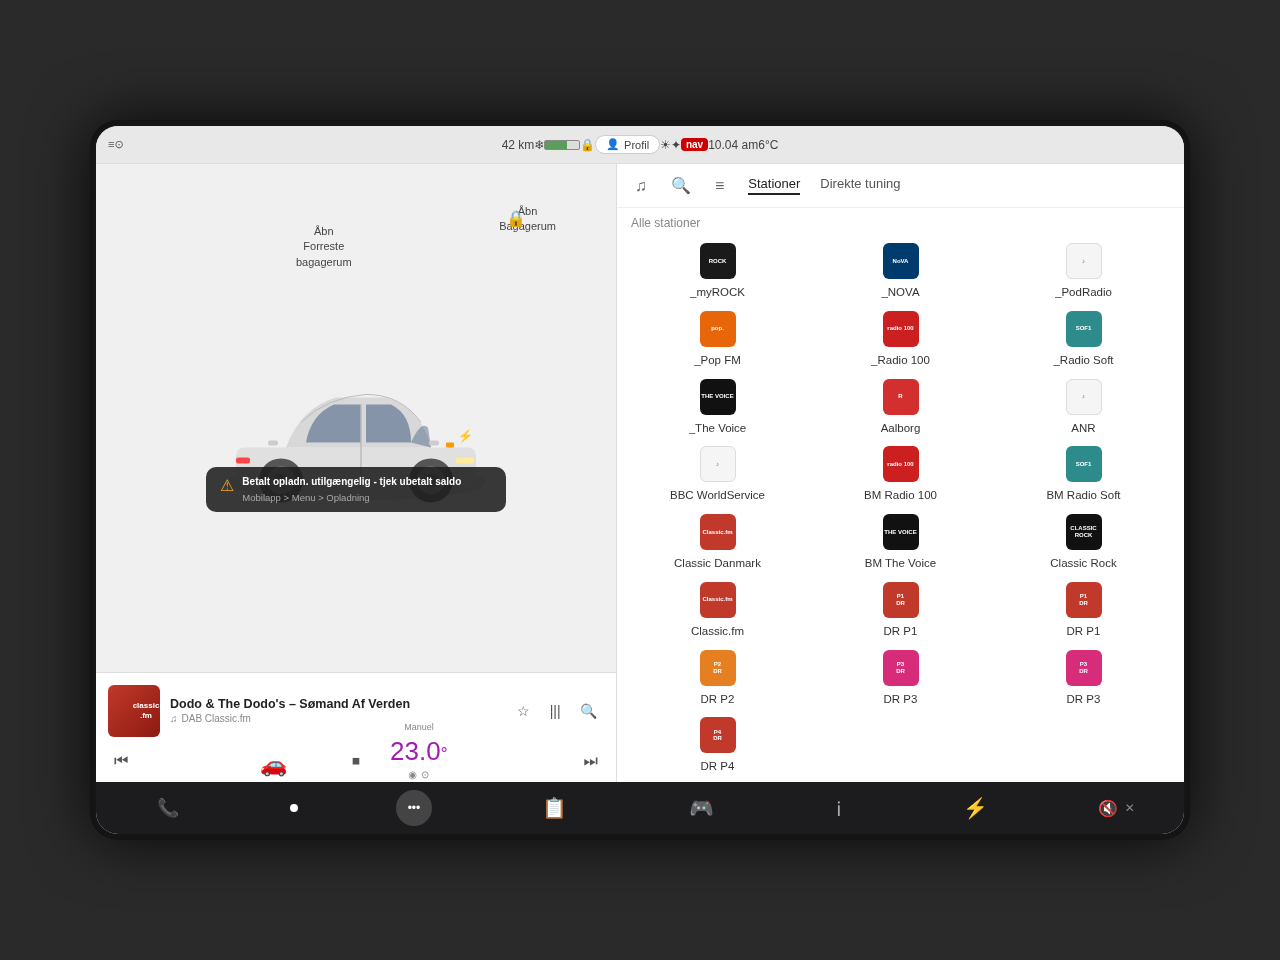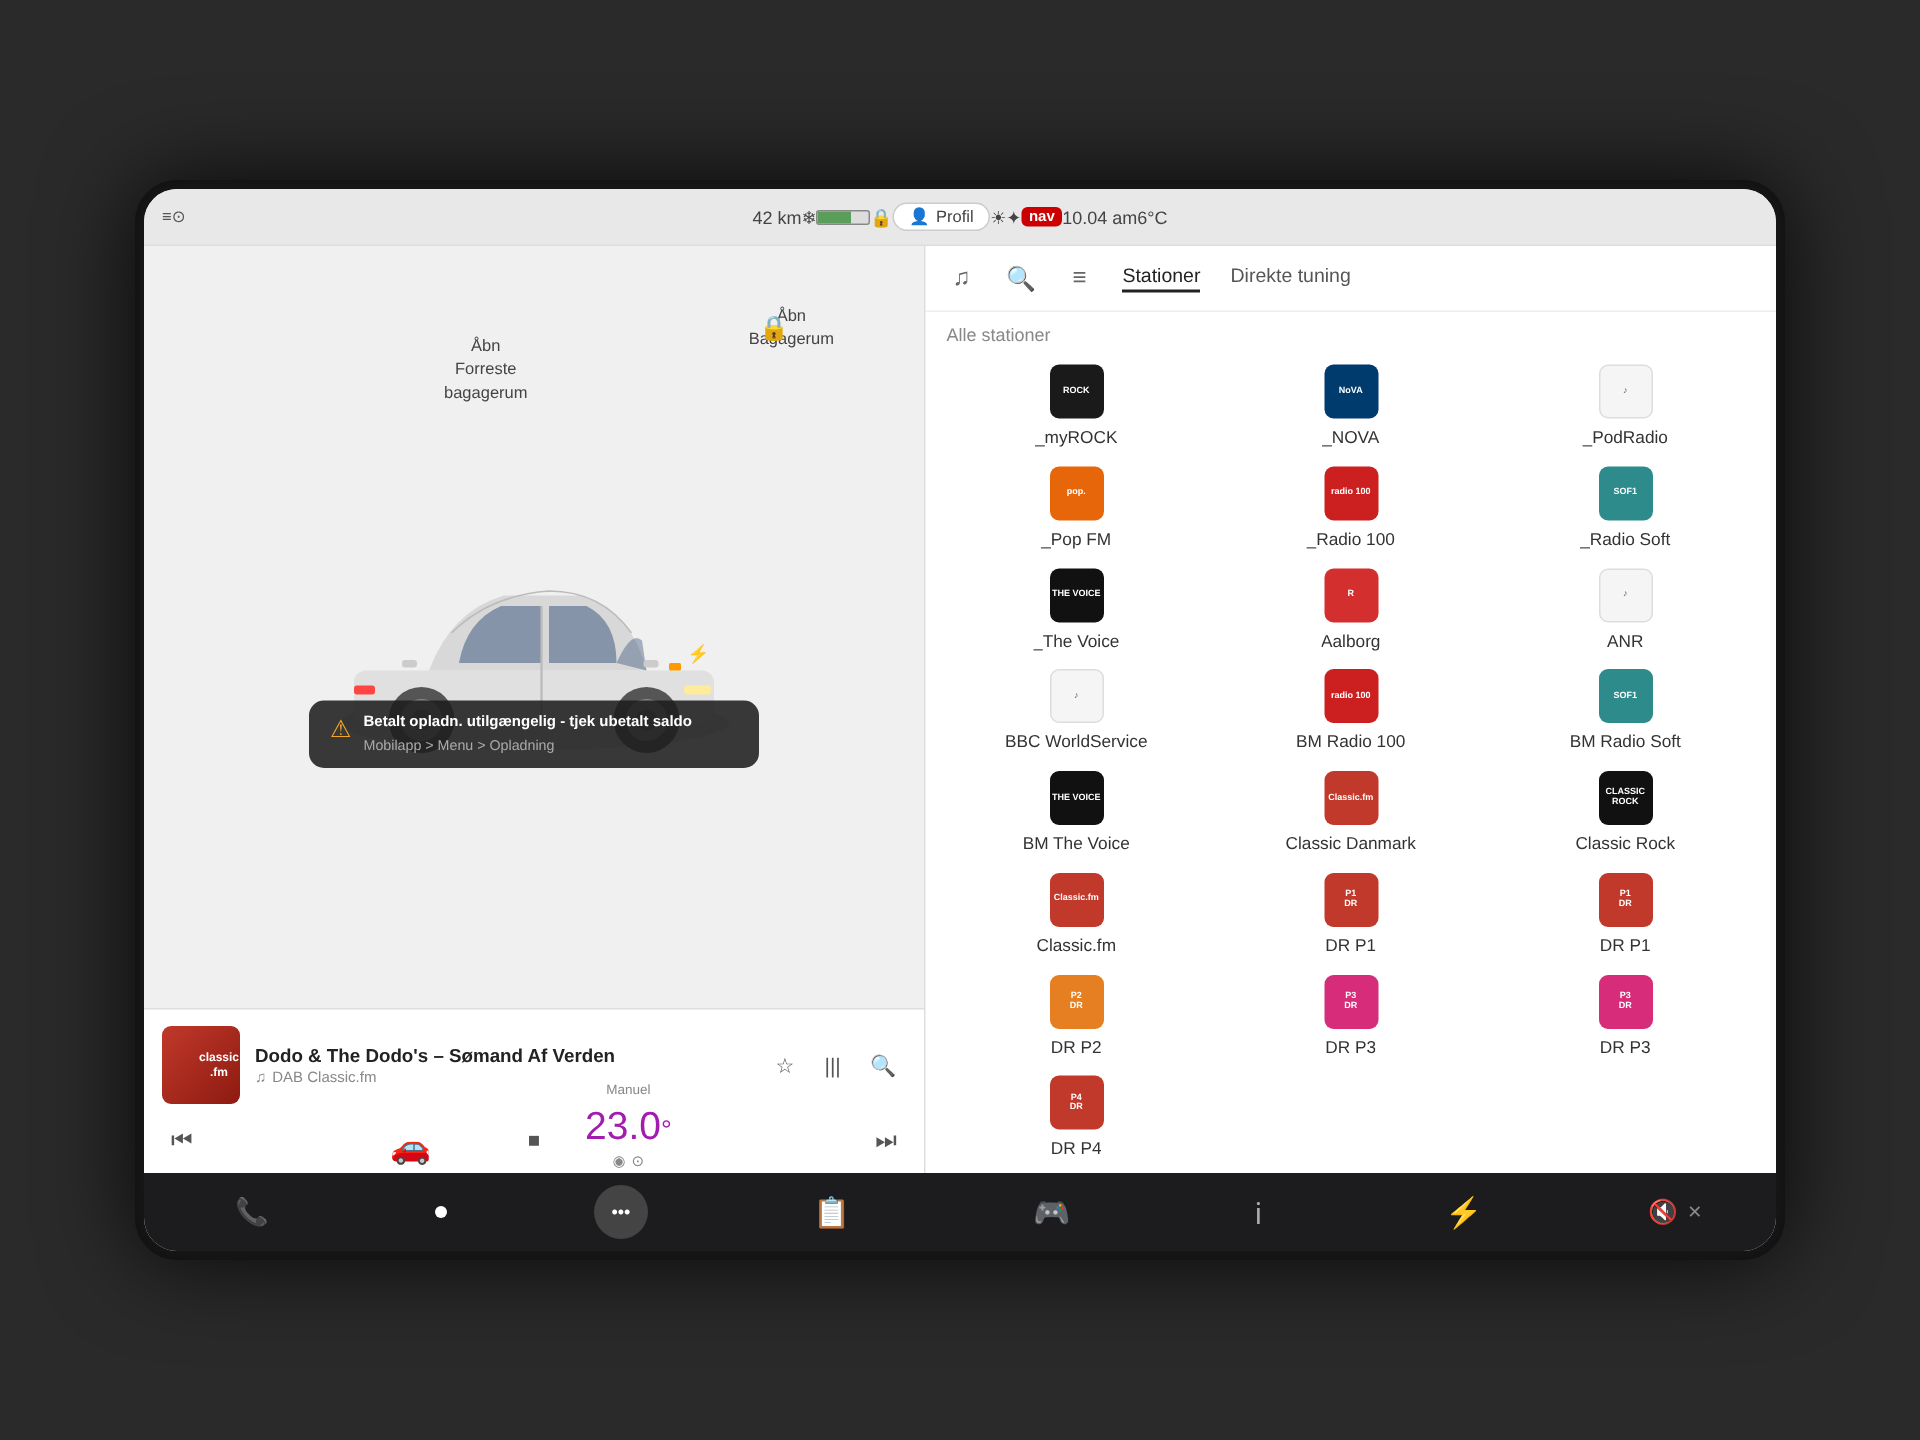--- a/index.html
+++ b/index.html
@@ -625,30 +625,30 @@
               </div>
               <span class="station-name">BM Radio 100</span>
             </div>
             <div class="station-item">
               <div class="station-logo logo-bmradiosoft">
                 <span class="logo-text-small" style="white-space:pre-line;">SOF1</span>
               </div>
               <span class="station-name">BM Radio Soft</span>
             </div>
             <div class="station-item">
+              <div class="station-logo logo-classikdanmark">
+                <span class="logo-text-small" style="white-space:pre-line;">Classic.fm</span>
+              </div>
+              <span class="station-name">Classic Danmark</span>
+            </div>
+            <div class="station-item">
               <div class="station-logo logo-bmvoice">
                 <span class="logo-text-small" style="white-space:pre-line;">THE VOICE</span>
               </div>
               <span class="station-name">BM The Voice</span>
-            </div>
-            <div class="station-item">
-              <div class="station-logo logo-classikdanmark">
-                <span class="logo-text-small" style="white-space:pre-line;">Classic.fm</span>
-              </div>
-              <span class="station-name">Classic Danmark</span>
             </div>
             <div class="station-item">
               <div class="station-logo logo-classicrock">
                 <span class="logo-text-small" style="white-space:pre-line;">CLASSIC ROCK</span>
               </div>
               <span class="station-name">Classic Rock</span>
             </div>
             <div class="station-item">
               <div class="station-logo logo-classicfm">
                 <span class="logo-text-small" style="white-space:pre-line;">Classic.fm</span>

